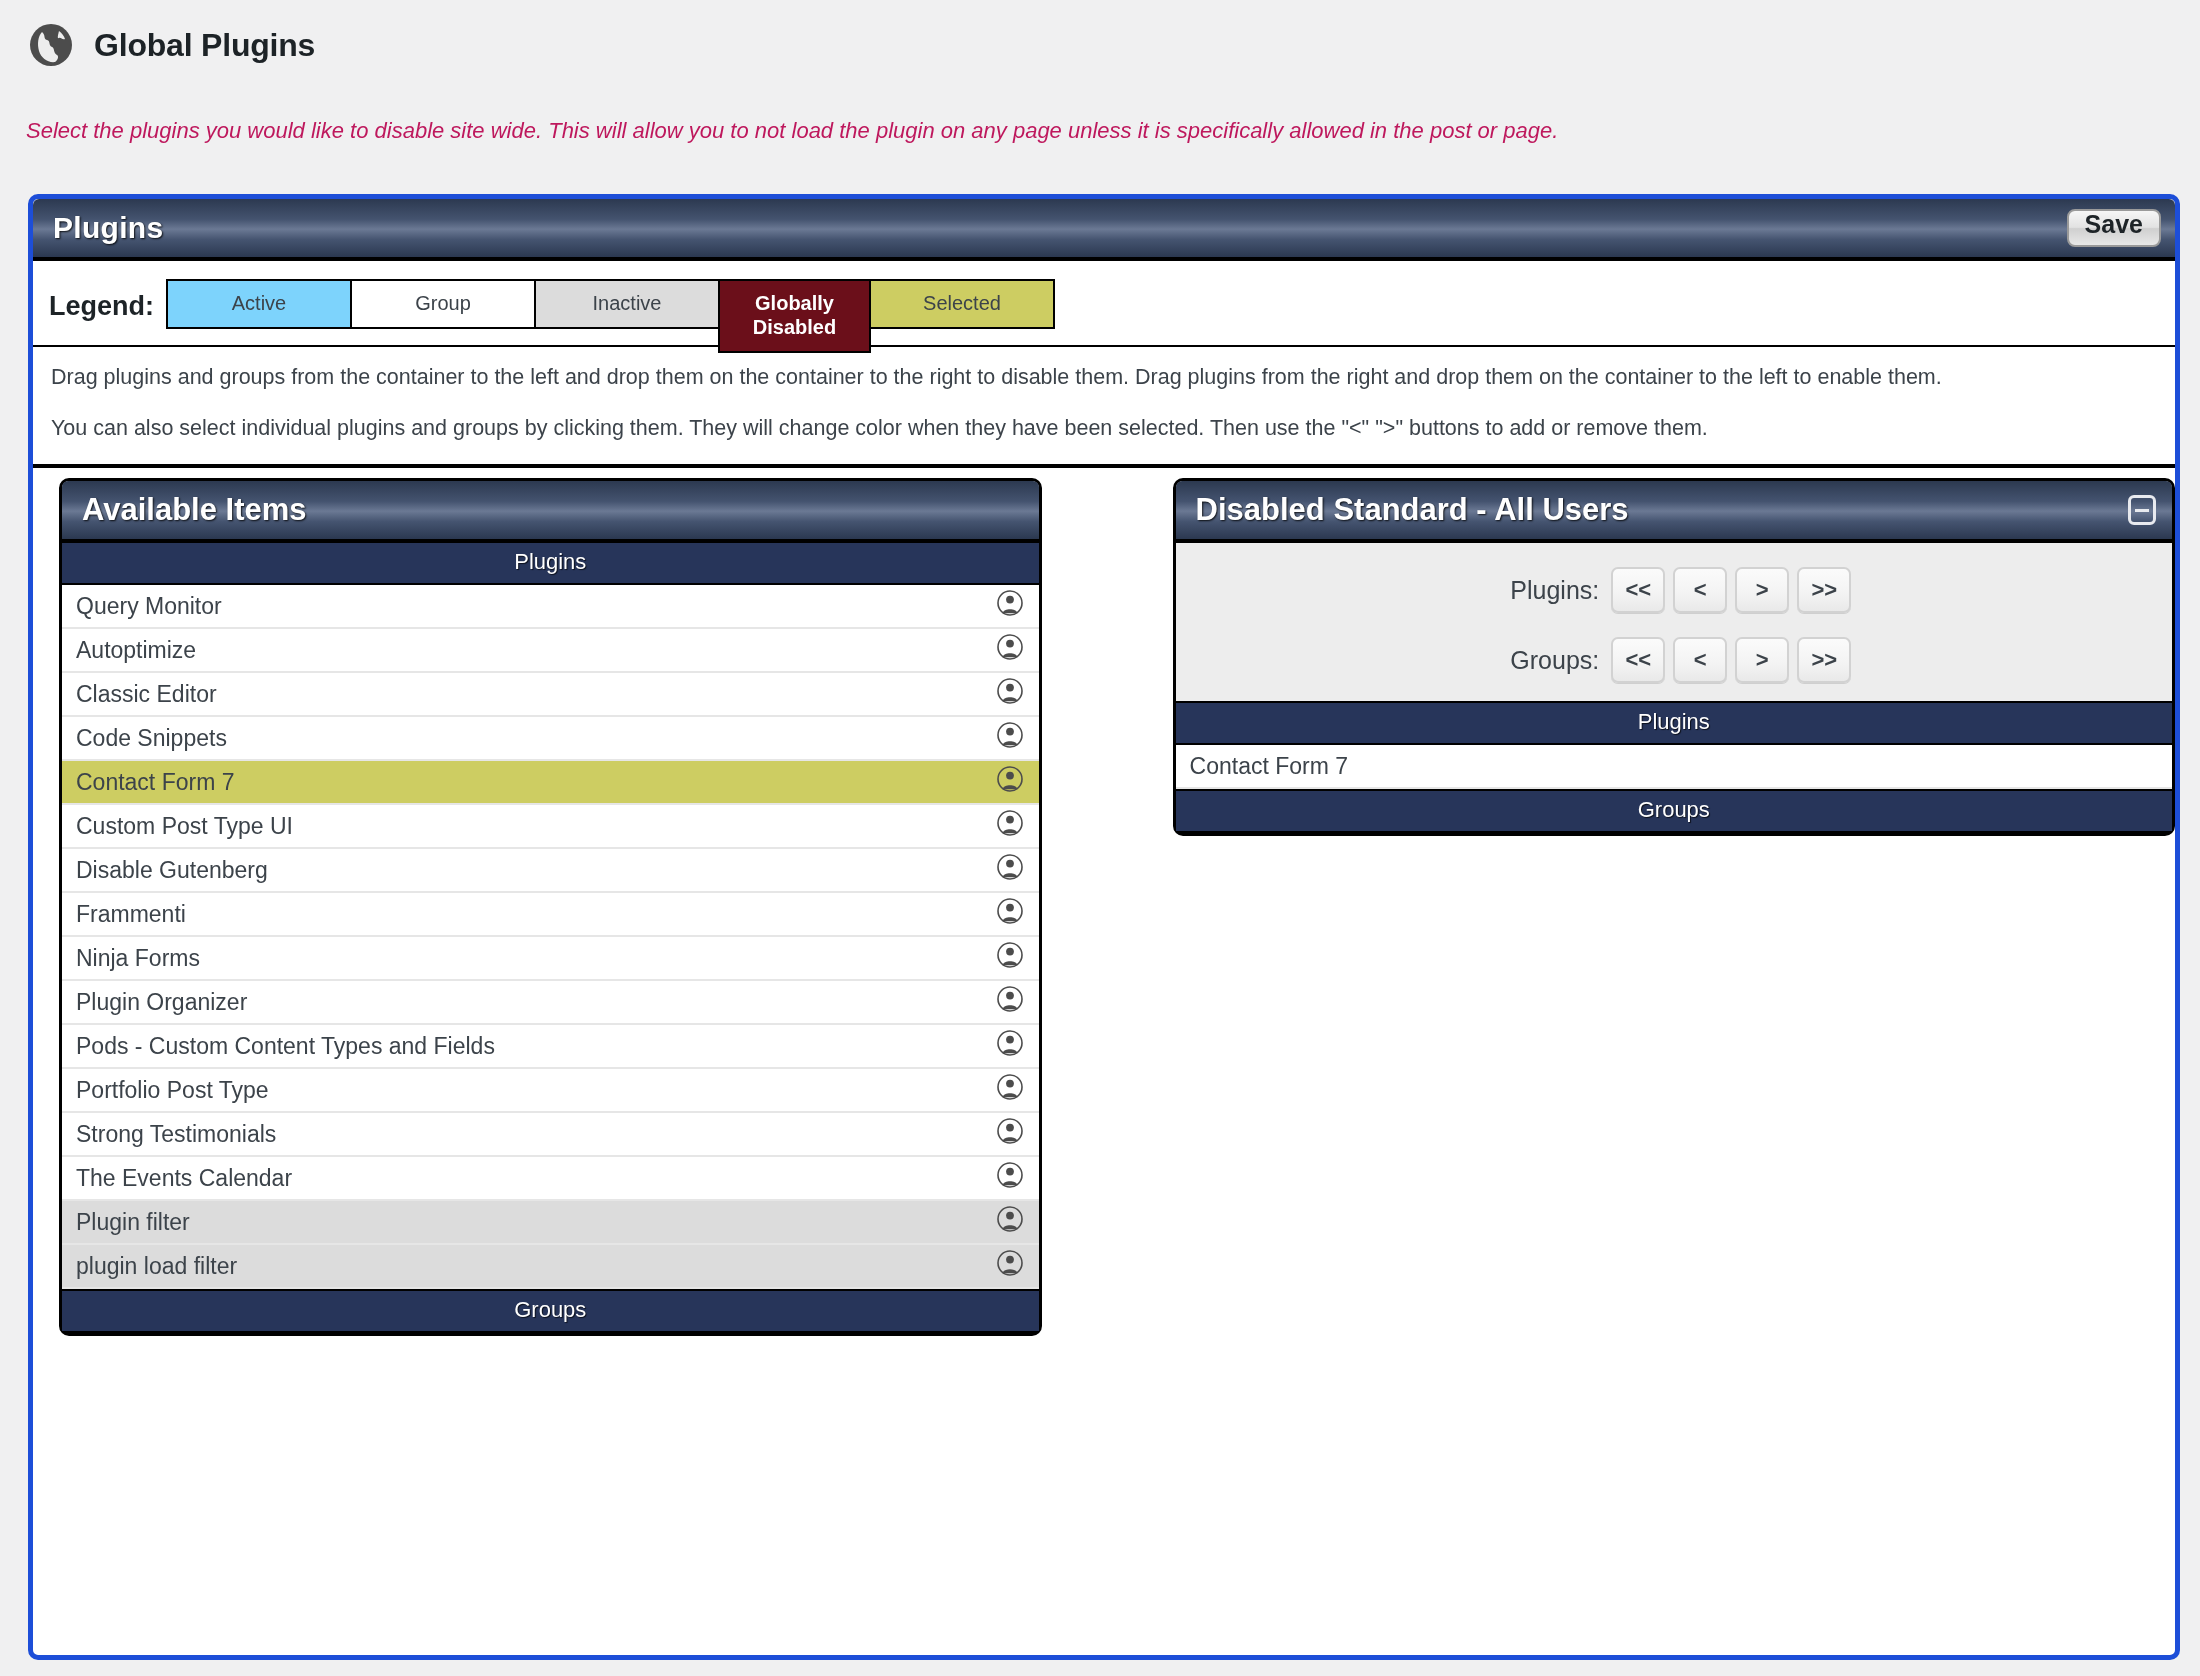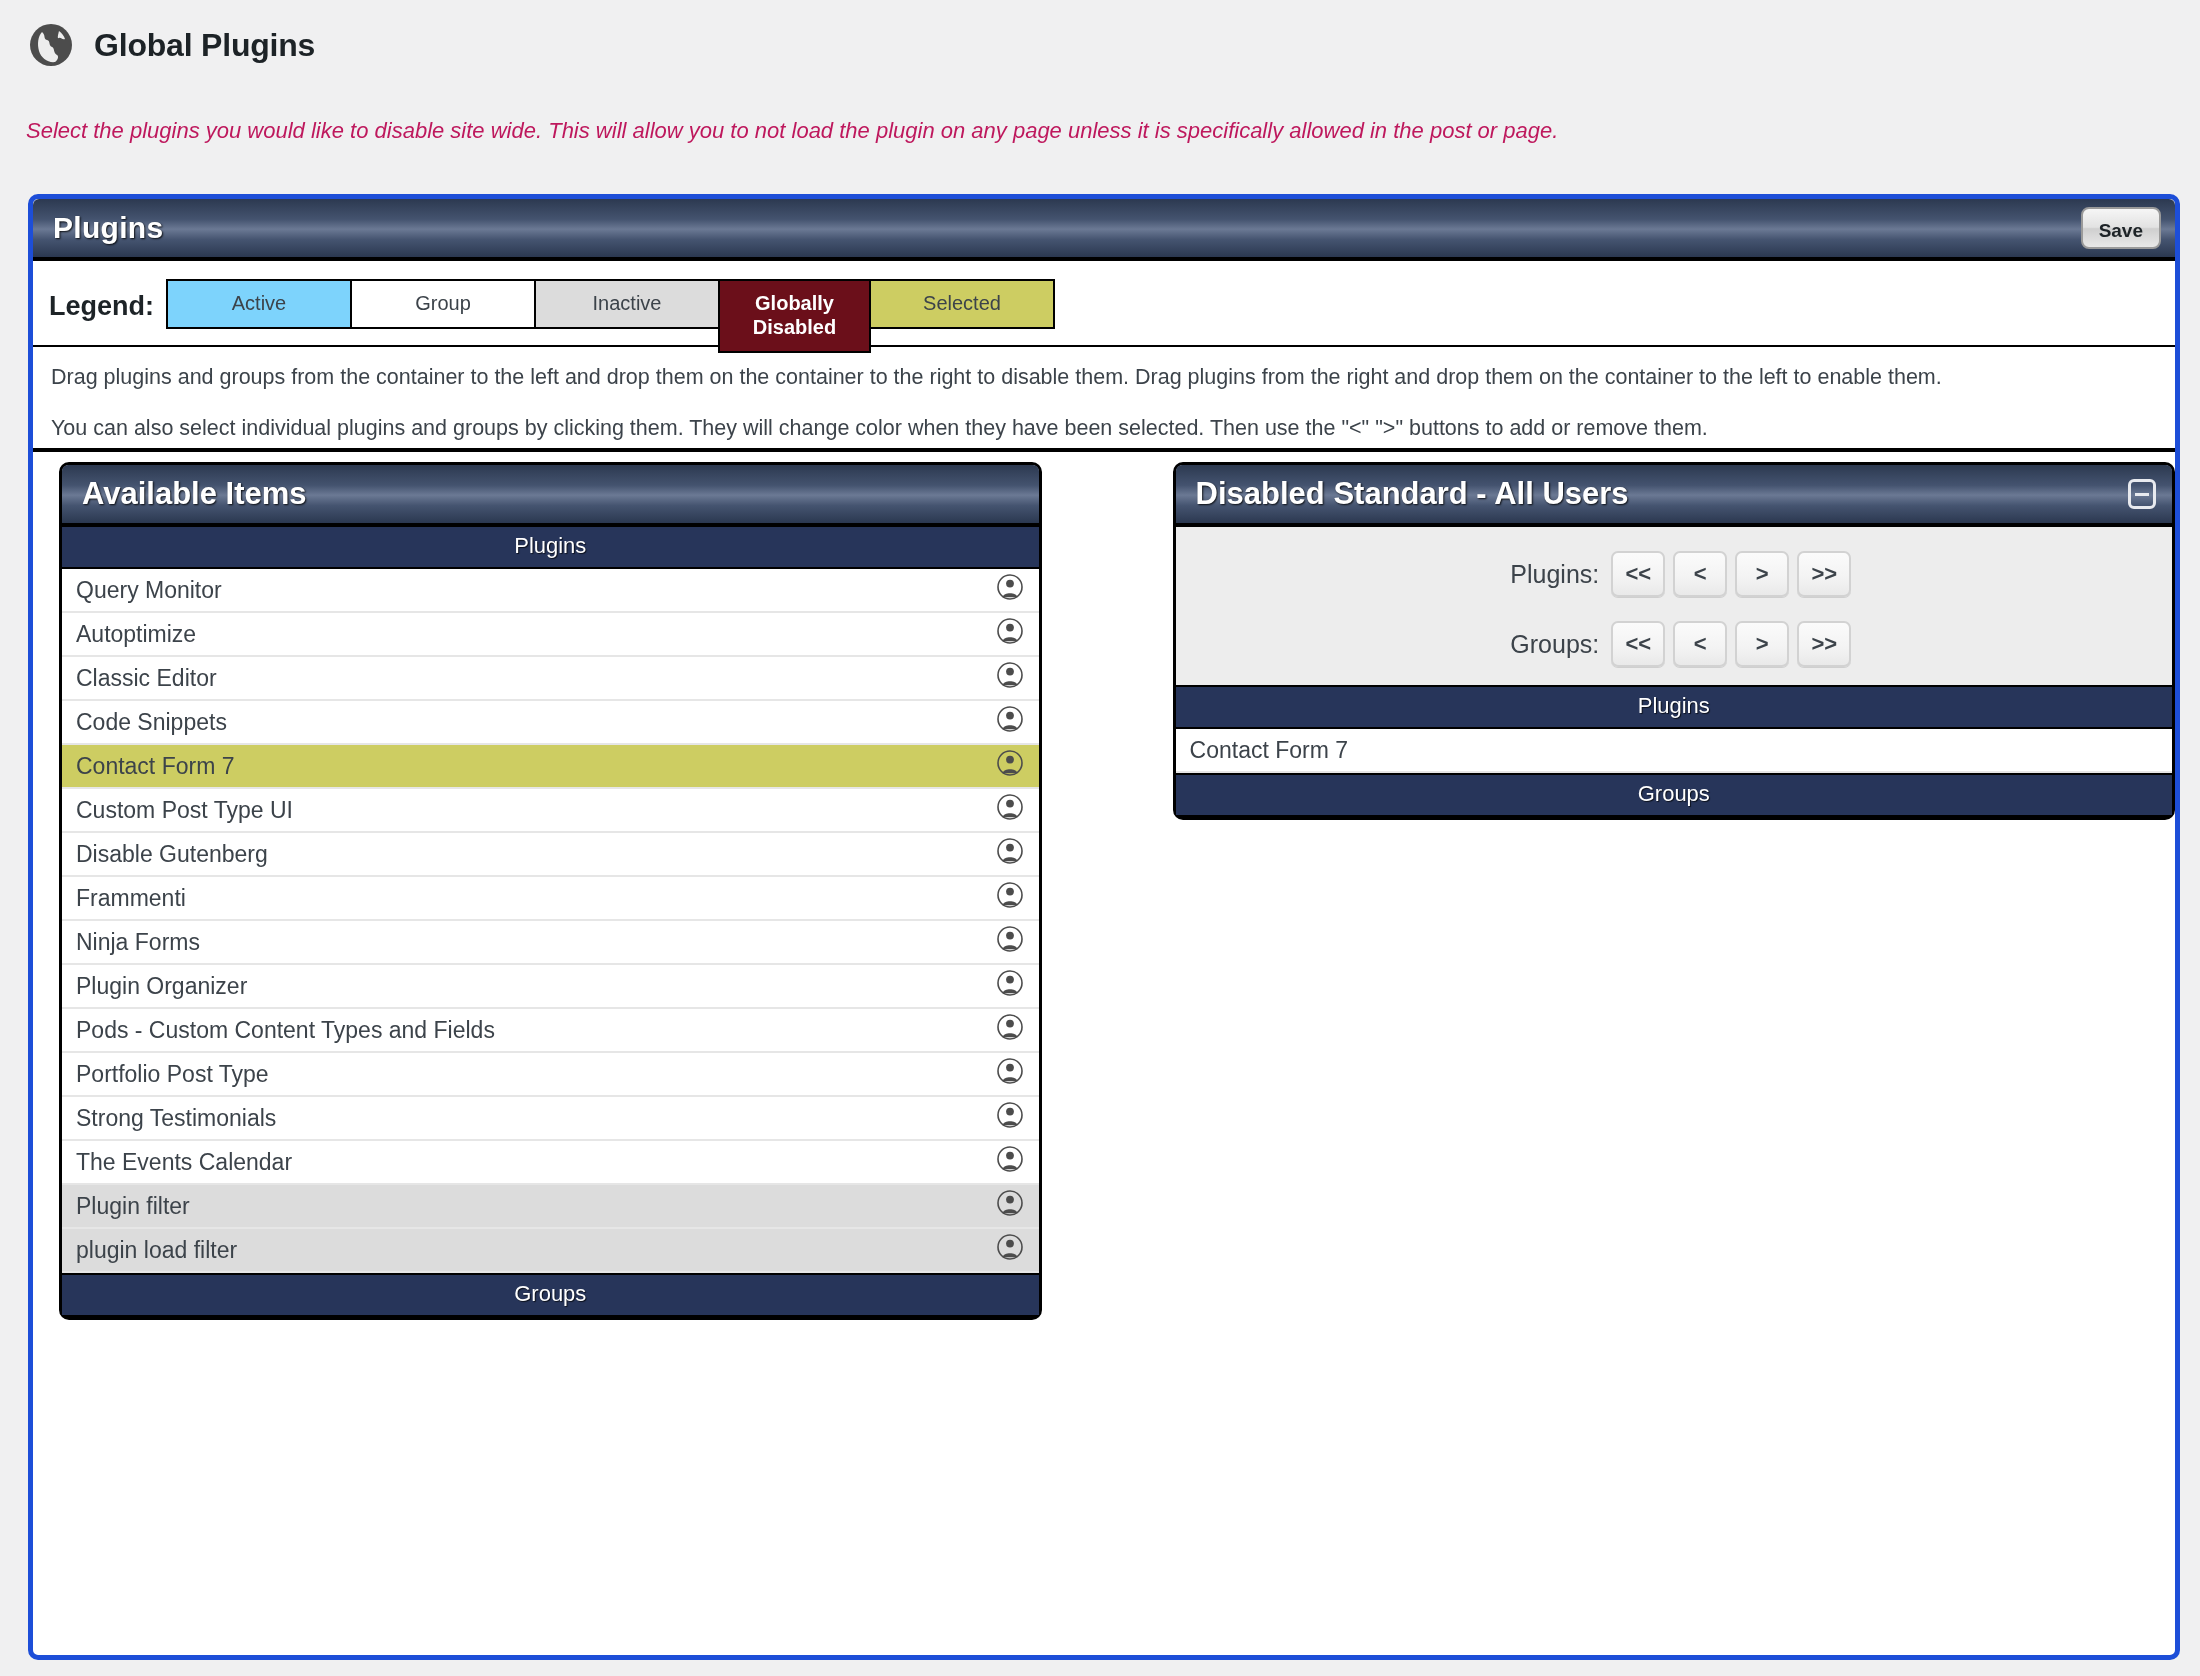--- a/index.html
+++ b/index.html
@@ -38,22 +38,22 @@
   }
   .panel-title {
     color:#fff; font-size:30px; font-weight:bold;
     text-shadow: 1px 1px 2px rgba(0,0,0,.85);
     letter-spacing: .3px;
   }
   .save-btn {
     background: linear-gradient(to bottom,#f6f6f6 0%, #e2e2e2 48%, #cfcfcf 52%, #e8e8e8 100%);
     border: 2px solid #9a9a9a;
     border-radius: 8px;
-    color:#1d2327; font-size:19px; font-weight:bold;
-    padding: 12px 16px 6px 16px;
+    color:#1d2327; font-size:25px; font-weight:bold;
+    padding: 0 16px 6px 16px;
     cursor:pointer;
     line-height:1.1;
   }
 
   
   .legend-row {
     height: 86px; display:flex; align-items:flex-start;
     padding: 18px 0 0 16px;
     border-bottom: 2px solid #000;
     background:#fff;
@@ -71,21 +71,21 @@
     cursor:default;
   }
   .lb-active { width:186px; background:#7dd3fc; color:#3c434a; }
   .lb-group  { width:186px; background:#fff; color:#3c434a; }
   .lb-inactive { width:186px; background:#dcdcdc; color:#3c434a; }
   .lb-globally { width:153px; background:#6b0f1a; color:#fff; height:74px; font-weight:bold; }
   .lb-selected { width:186px; background:#cdcd62; color:#3c434a; }
 
   
   .instructions {
-    padding: 16px 20px 2px 18px;
+    padding: 16px 20px 18px 18px;
     border-bottom: 4px solid #000;
     background:#fff;
   }
   .instructions p { margin: 0 0 22px 0; font-size: 21.5px; line-height: 1.33; color:#3c434a; }
   .instructions p:last-child { margin-bottom: 4px; }
 
   
   .cols { display:flex; padding: 10px 0 0 0; align-items:flex-start; }
   .col-left { width: 1010px; margin-left:6px;padding-left:20px; }
   .col-right { width: 1010px; margin-left: 131px; }

